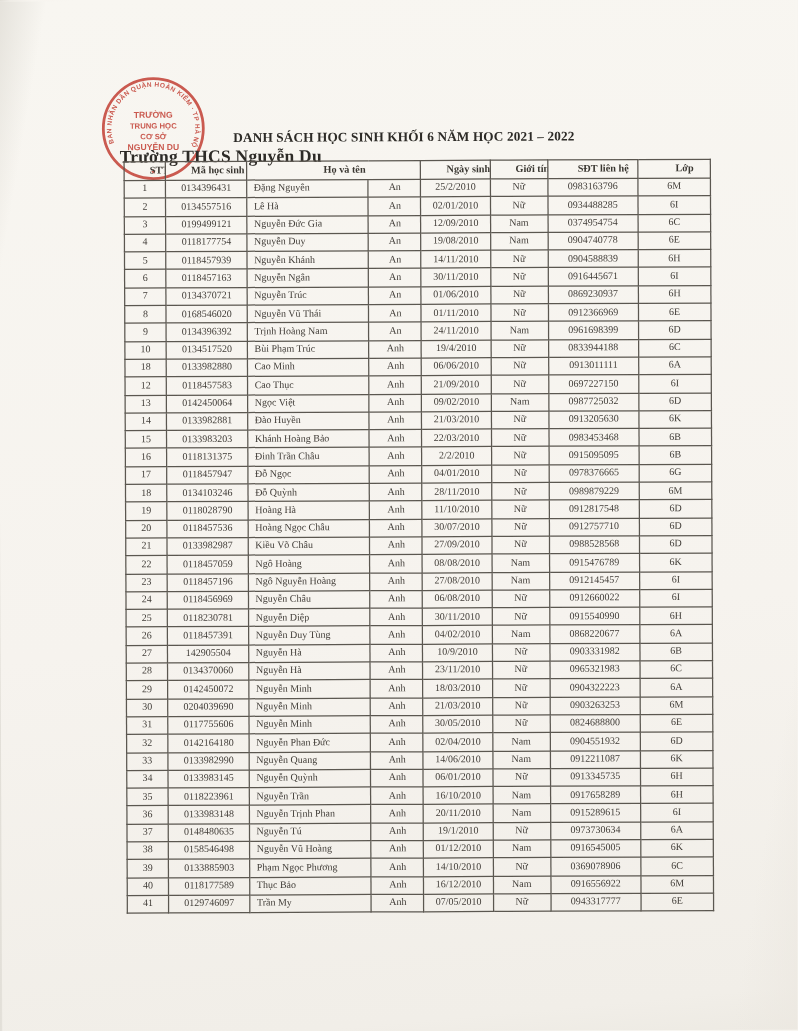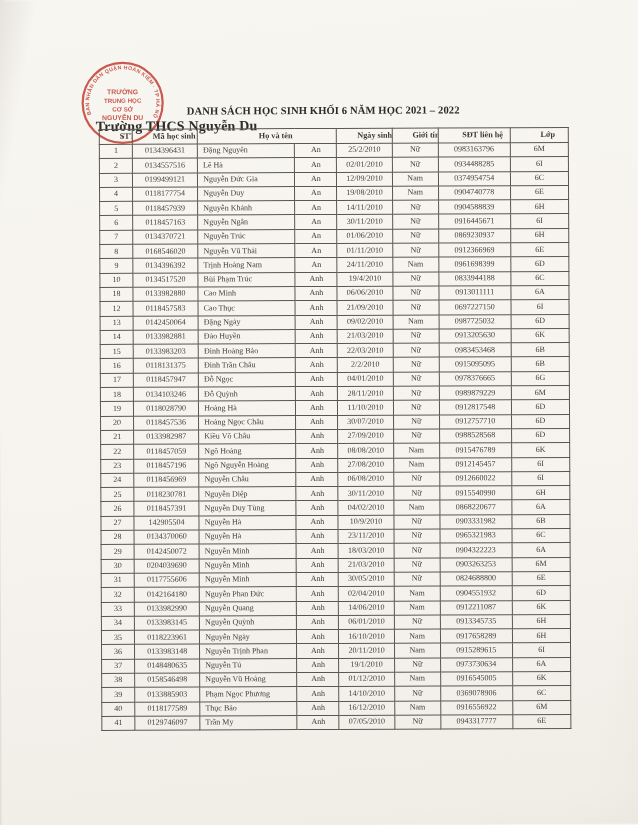--- a/index.html
+++ b/index.html
@@ -211,41 +211,41 @@
           <td class="c2">Cao Thục</td>
           <td class="c3">Anh</td>
           <td class="c4">21/09/2010</td>
           <td class="c5">Nữ</td>
           <td class="c6">0697227150</td>
           <td class="c7">6I</td>
         </tr>
         <tr>
           <td class="c0">13</td>
           <td class="c1">0142450064</td>
-          <td class="c2">Đặng Ngày</td>
+          <td class="c2">Ngọc Việt</td>
           <td class="c3">Anh</td>
           <td class="c4">09/02/2010</td>
           <td class="c5">Nam</td>
           <td class="c6">0987725032</td>
           <td class="c7">6D</td>
         </tr>
         <tr>
           <td class="c0">14</td>
           <td class="c1">0133982881</td>
           <td class="c2">Đào Huyền</td>
           <td class="c3">Anh</td>
           <td class="c4">21/03/2010</td>
           <td class="c5">Nữ</td>
           <td class="c6">0913205630</td>
           <td class="c7">6K</td>
         </tr>
         <tr>
           <td class="c0">15</td>
           <td class="c1">0133983203</td>
-          <td class="c2">Đinh Hoàng Bảo</td>
+          <td class="c2">Khánh Hoàng Bảo</td>
           <td class="c3">Anh</td>
           <td class="c4">22/03/2010</td>
           <td class="c5">Nữ</td>
           <td class="c6">0983453468</td>
           <td class="c7">6B</td>
         </tr>
         <tr>
           <td class="c0">16</td>
           <td class="c1">0118131375</td>
           <td class="c2">Đinh Trần Châu</td>
@@ -431,21 +431,21 @@
           <td class="c2">Nguyễn Quỳnh</td>
           <td class="c3">Anh</td>
           <td class="c4">06/01/2010</td>
           <td class="c5">Nữ</td>
           <td class="c6">0913345735</td>
           <td class="c7">6H</td>
         </tr>
         <tr>
           <td class="c0">35</td>
           <td class="c1">0118223961</td>
-          <td class="c2">Nguyễn Ngày</td>
+          <td class="c2">Nguyễn Trần</td>
           <td class="c3">Anh</td>
           <td class="c4">16/10/2010</td>
           <td class="c5">Nam</td>
           <td class="c6">0917658289</td>
           <td class="c7">6H</td>
         </tr>
         <tr>
           <td class="c0">36</td>
           <td class="c1">0133983148</td>
           <td class="c2">Nguyễn Trịnh Phan</td>

